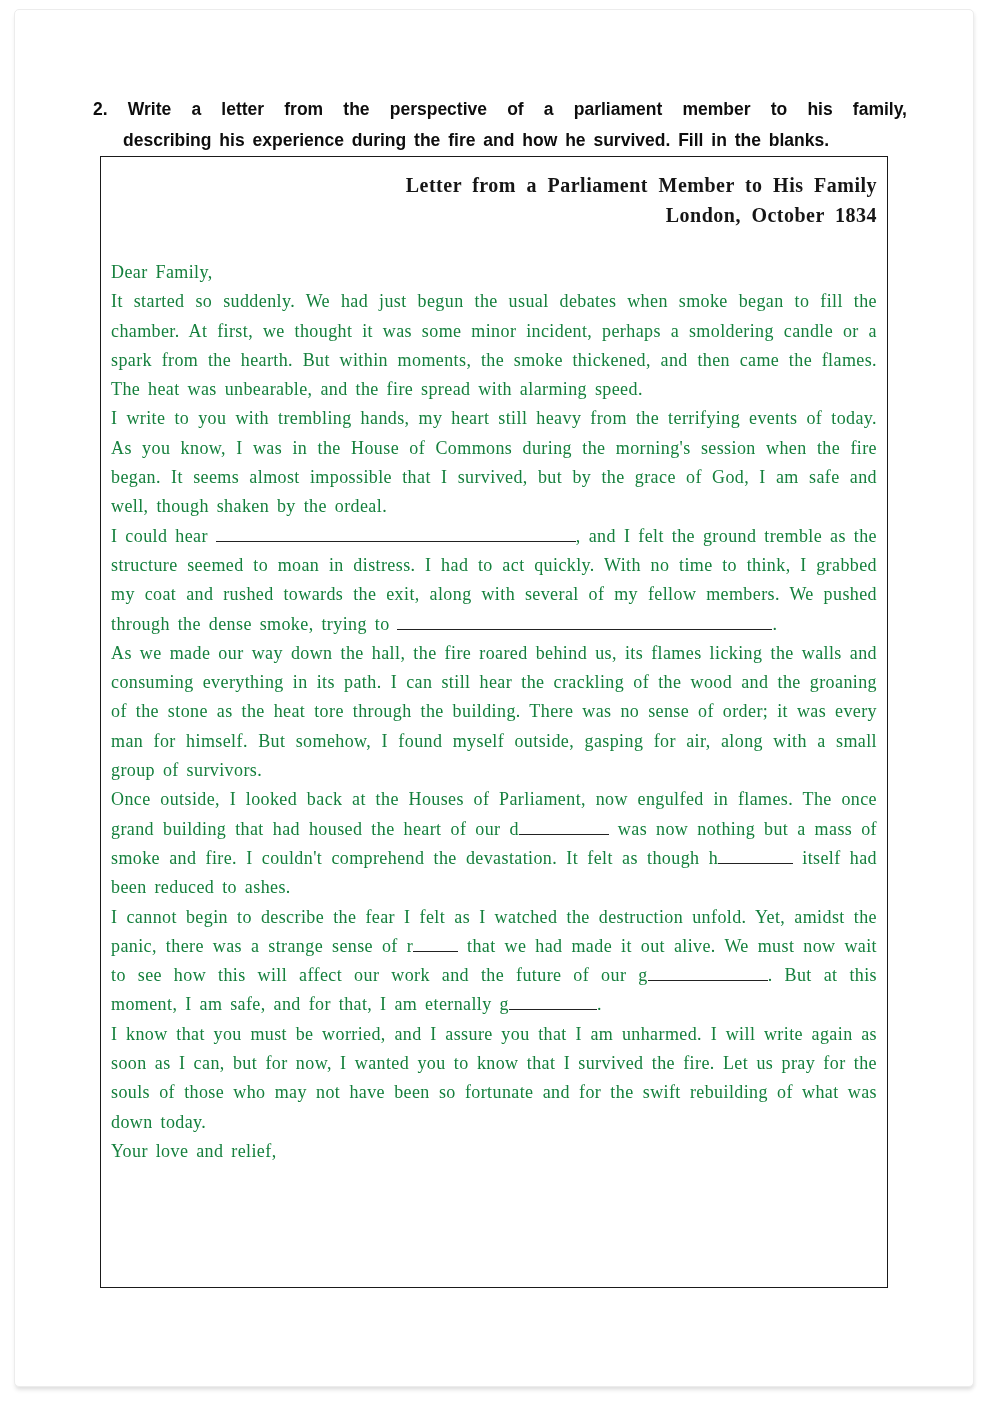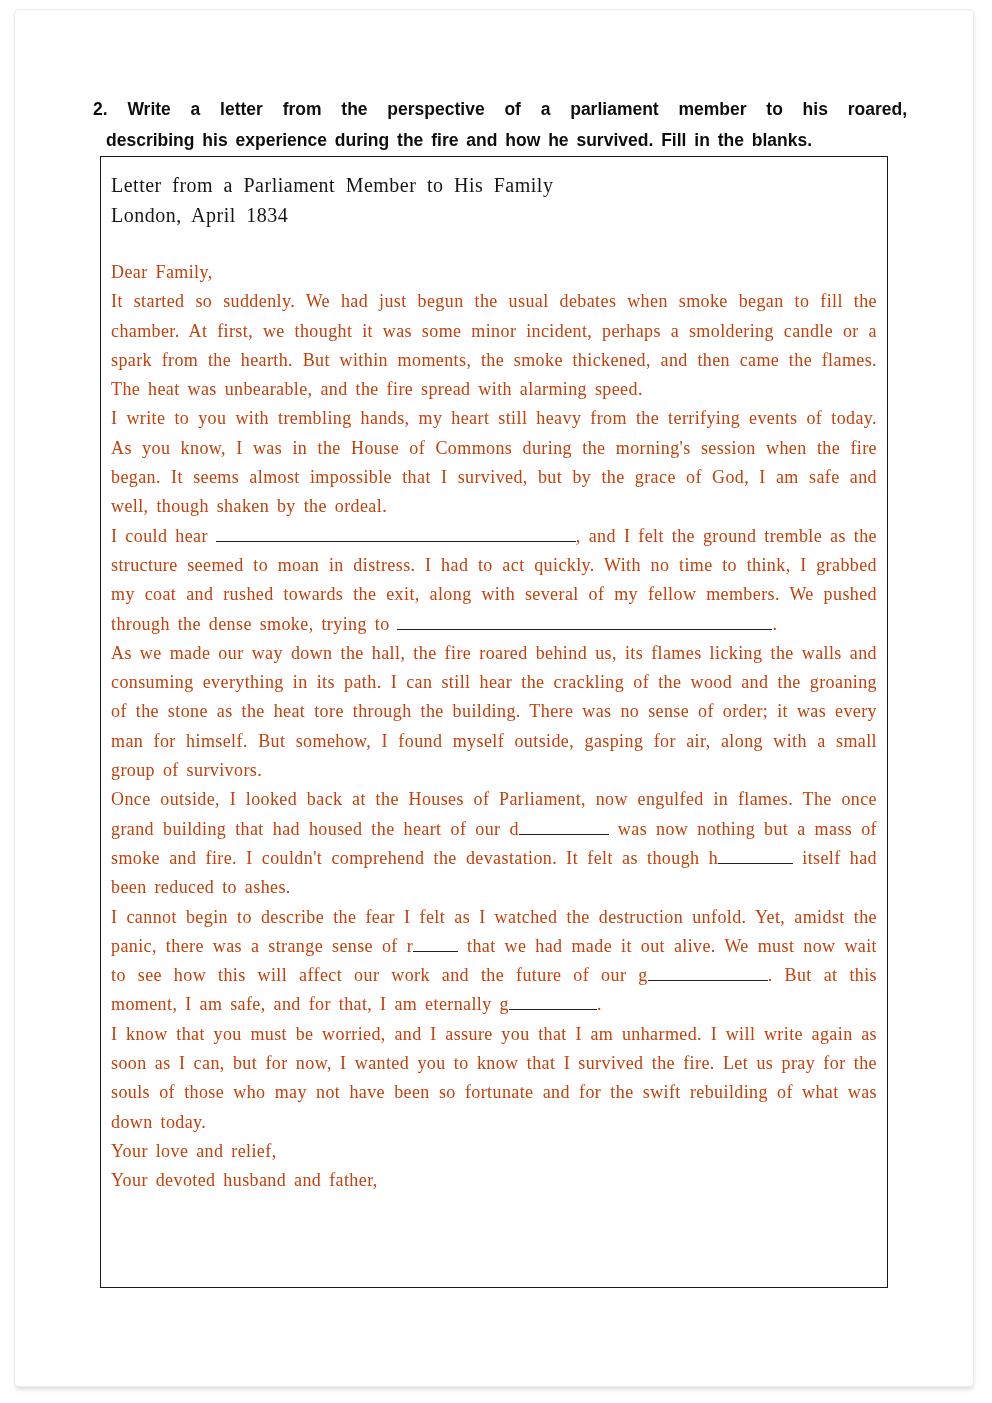--- a/index.html
+++ b/index.html
@@ -25,77 +25,77 @@
     font-weight: 700;
     font-size: 17.5px;
     line-height: 31px;
     color: #0d0d0d;
   }
   .exercise-heading .l1 {
     text-align: justify;
     text-align-last: justify;
   }
   .exercise-heading .l2 {
-    margin-left: 13px;
+    margin-left: 30px;
     word-spacing: 3px;
   }
   .letter-box {
     position: absolute;
     left: 85px; top: 146px;
     width: 788px; height: 1132px;
     border: 1px solid #1a1a1a;
     padding: 13px 10px 0 10px;
     background: #ffffff;
   }
   .letter-title, .letter-subtitle {
-    text-align: left;
+    text-align: right;
     font-size: 20px;
     line-height: 30px;
     color: #161616;
     letter-spacing: 0.5px;
     word-spacing: 5px;
+    font-weight: bold;
   }
   .letter-body {
     margin-top: 28px;
     font-size: 18px;
     line-height: 29.3px;
-    color: #c2410c;
+    color: #15803d;
     letter-spacing: 0.4px;
     word-spacing: 3px;
   }
   .para {
     text-align: justify;
   }
   .blank {
     display: inline-block;
     height: 17px;
     border-bottom: 1px solid #222222;
     vertical-align: baseline;
   }
 </style>
 </head>
 <body>
 
 <div class="page">
 
   <div class="exercise-heading">
-    <div class="l1"><span>2.</span> <span>Write a letter from the perspective of a parliament member to his roared,</span></div>
+    <div class="l1"><span>2.</span> <span>Write a letter from the perspective of a parliament member to his family,</span></div>
     <div class="l2">describing his experience during the fire and how he survived. Fill in the blanks.</div>
   </div>
 
   <div class="letter-box">
     <div class="letter-title">Letter from a Parliament Member to His Family</div>
-    <div class="letter-subtitle">London, April 1834</div>
+    <div class="letter-subtitle">London, October 1834</div>
     <div class="letter-body">
         <div class="para">Dear Family,</div>
         <div class="para">It started so suddenly. We had just begun the usual debates when smoke began to fill the chamber. At first, we thought it was some minor incident, perhaps a smoldering candle or a spark from the hearth. But within moments, the smoke thickened, and then came the flames. The heat was unbearable, and the fire spread with alarming speed.</div>
         <div class="para">I write to you with trembling hands, my heart still heavy from the terrifying events of today. As you know, I was in the House of Commons during the morning's session when the fire began. It seems almost impossible that I survived, but by the grace of God, I am safe and well, though shaken by the ordeal.</div>
         <div class="para">I could hear <span class="blank" style="width: 360px;"></span>, and I felt the ground tremble as the structure seemed to moan in distress. I had to act quickly. With no time to think, I grabbed my coat and rushed towards the exit, along with several of my fellow members. We pushed through the dense smoke, trying to <span class="blank" style="width: 375px;"></span>.</div>
         <div class="para">As we made our way down the hall, the fire roared behind us, its flames licking the walls and consuming everything in its path. I can still hear the crackling of the wood and the groaning of the stone as the heat tore through the building. There was no sense of order; it was every man for himself. But somehow, I found myself outside, gasping for air, along with a small group of survivors.</div>
         <div class="para">Once outside, I looked back at the Houses of Parliament, now engulfed in flames. The once grand building that had housed the heart of our d<span class="blank" style="width: 90px;"></span> was now nothing but a mass of smoke and fire. I couldn't comprehend the devastation. It felt as though h<span class="blank" style="width: 75px;"></span> itself had been reduced to ashes.</div>
         <div class="para">I cannot begin to describe the fear I felt as I watched the destruction unfold. Yet, amidst the panic, there was a strange sense of r<span class="blank" style="width: 45px;"></span> that we had made it out alive. We must now wait to see how this will affect our work and the future of our g<span class="blank" style="width: 120px;"></span>. But at this moment, I am safe, and for that, I am eternally g<span class="blank" style="width: 88px;"></span>.</div>
         <div class="para">I know that you must be worried, and I assure you that I am unharmed. I will write again as soon as I can, but for now, I wanted you to know that I survived the fire. Let us pray for the souls of those who may not have been so fortunate and for the swift rebuilding of what was down today.</div>
         <div class="para">Your love and relief,</div>
-        <div class="para">Your devoted husband and father,</div>
       </div>
   </div>
 
 </div>
 
 </body></html>

